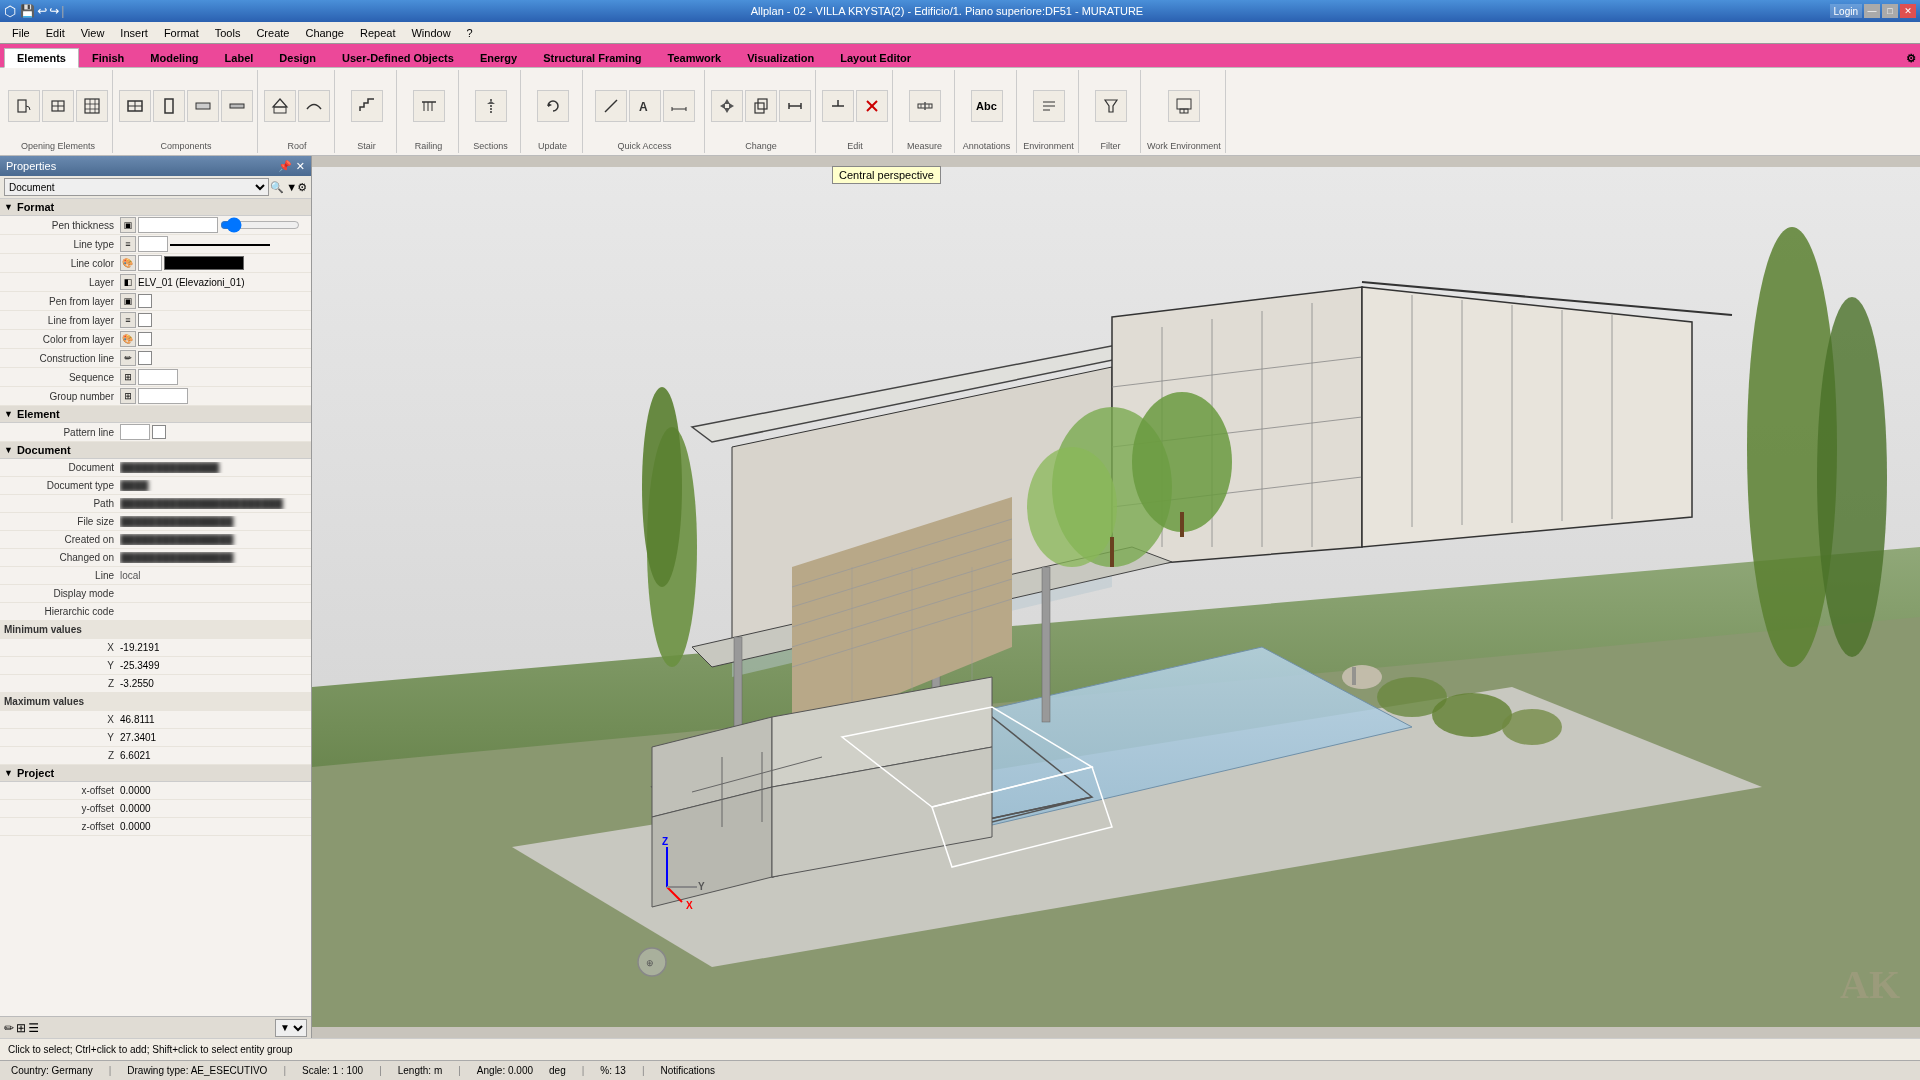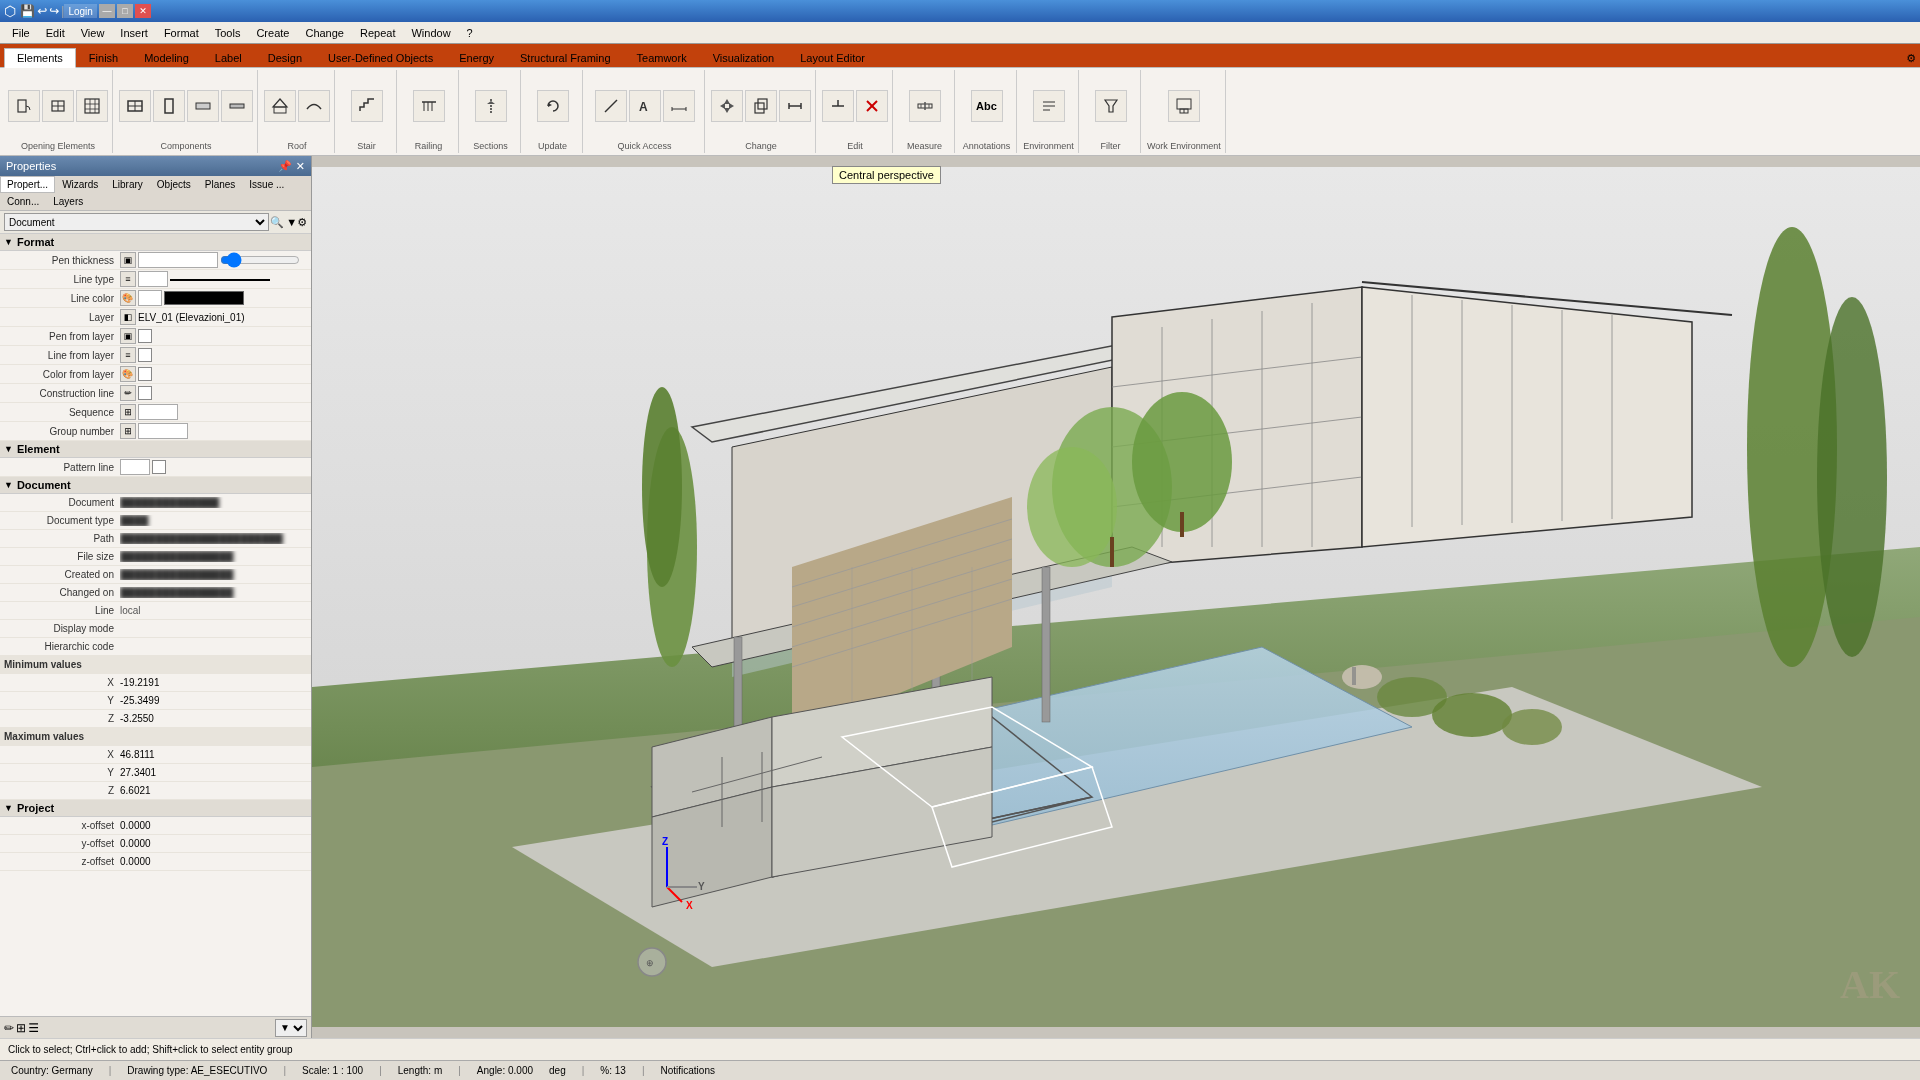--- a/index.html
+++ b/index.html
@@ -33,25 +33,26 @@
     #menubar .menu-item {
       padding: 2px 8px;
       cursor: pointer;
       font-size: 11px;
       white-space: nowrap;
     }
 
     
     #ribbon-tabs {
       height: 24px;
-      background: #c2410c;
+      background: #ec4899;
       display: flex;
       align-items: flex-end;
       border-bottom: 1px solid #bbb;
       padding-left: 4px;
+      font-weight: bold;
     }
     .ribbon-tab {
       padding: 3px 12px;
       font-size: 11px;
       cursor: pointer;
       border: 1px solid transparent;
       border-bottom: none;
       white-space: nowrap;
     }
     .ribbon-tab.active {
@@ -328,20 +329,21 @@
 <div id="titlebar">
   <div class="title-left">
     <span style="font-size:14px; color:white;">⬡</span>
     <span style="display:flex;gap:2px;align-items:center;">
       <span style="font-size:12px;cursor:pointer;">💾</span>
       <span style="font-size:12px;cursor:pointer;">↩</span>
       <span style="font-size:12px;cursor:pointer;">↪</span>
       <span style="font-size:12px;cursor:pointer;color:#aaa;">|</span>
     </span>
   </div>
+  <span class="title-text">Allplan - 02 - VILLA KRYSTA(2) - Edificio/1. Piano superiore:DF51 - MURATURE</span>
   <div class="title-controls">
     <span style="width:auto;padding:0 4px;background:rgba(255,255,255,0.2);font-size:10px;cursor:pointer;">Login</span>
     <span style="width:16px;height:14px;background:#aaa;display:inline-flex;align-items:center;justify-content:center;cursor:pointer;font-size:9px;">—</span>
     <span style="width:16px;height:14px;background:#aaa;display:inline-flex;align-items:center;justify-content:center;cursor:pointer;font-size:9px;">□</span>
     <span style="width:16px;height:14px;background:#e05050;display:inline-flex;align-items:center;justify-content:center;cursor:pointer;font-size:9px;color:white;">✕</span>
   </div>
 </div>
 
 <div id="menubar">
   <span class="menu-item">File</span>
@@ -627,30 +629,20 @@
 
   <div id="left-panel">
     <div id="panel-titlebar">
       <span>Properties</span>
       <div style="display:flex;gap:4px;">
         <span style="cursor:pointer;">📌</span>
         <span style="cursor:pointer;">✕</span>
       </div>
     </div>
 
-    <div id="panel-tabs">
-      <div class="panel-tab active">Propert...</div>
-      <div class="panel-tab">Wizards</div>
-      <div class="panel-tab">Library</div>
-      <div class="panel-tab">Objects</div>
-      <div class="panel-tab">Planes</div>
-      <div class="panel-tab">Issue ...</div>
-      <div class="panel-tab">Conn...</div>
-      <div class="panel-tab">Layers</div>
-    </div>
 
     <div id="panel-search">
       <select style="height:18px;font-size:10px;flex:1;border:1px solid #999;">
         <option>Document</option>
       </select>
       <span style="font-size:11px;margin:0 2px;cursor:pointer;">🔍</span>
       <span style="font-size:11px;cursor:pointer;">▼</span>
       <span style="font-size:11px;cursor:pointer;">⚙</span>
     </div>
 

